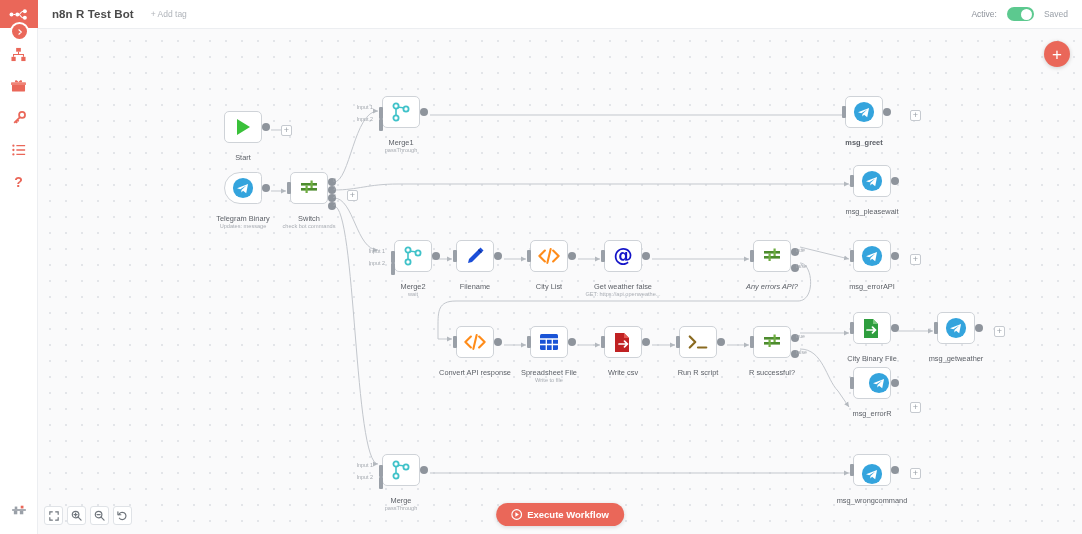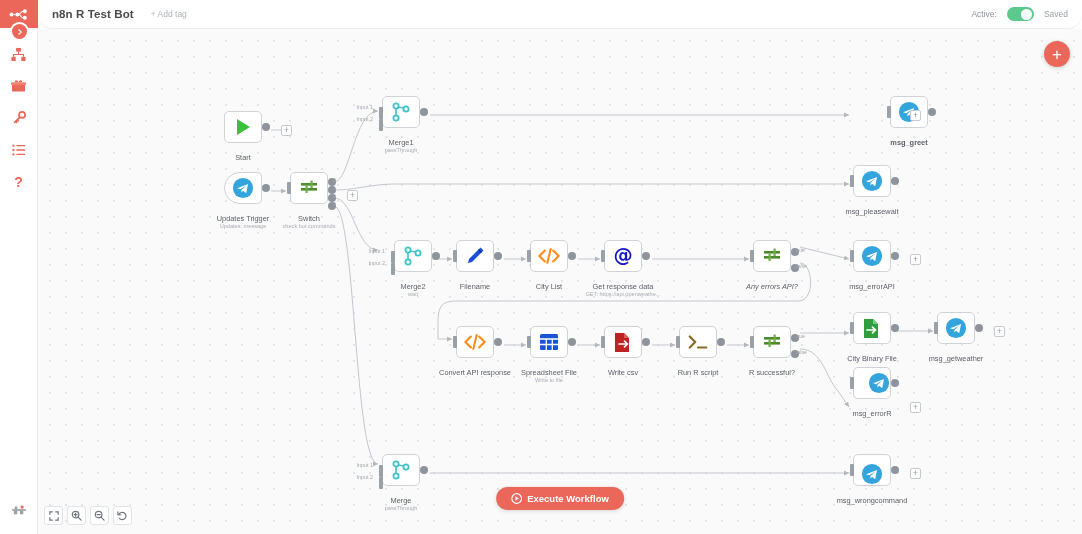--- a/index.html
+++ b/index.html
@@ -31,21 +31,21 @@
     position: absolute; left: 12px; top: 24px; width: 15px; height: 15px;
     border-radius: 50%; background: #ea6759; color: #fff; font-size: 9px;
     display: flex; align-items: center; justify-content: center; z-index: 50;
     cursor: pointer; box-shadow: 0 0 0 2px #fff;
   }
 
   
   #header {
     position: absolute; left: 38px; top: 0; right: 0; height: 29px;
     background: #fff; border-bottom: 1px solid #eceef1;
-    display: flex; align-items: center; padding: 0 14px; z-index: 30; border-radius: 14px;
+    display: flex; align-items: center; padding: 0 14px; z-index: 30;
   }
   #wf-name { font-size: 11.5px; color: #4a4a4a; font-weight: 600; letter-spacing: .1px; }
   #add-tag { font-size: 8.5px; color: #b0b4ba; margin-left: 17px; cursor: pointer; }
   .hdr-right { margin-left: auto; display: flex; align-items: center; gap: 10px; }
   .active-label { font-size: 8.5px; color: #8d929a; }
   .toggle {
     width: 27px; height: 14px; border-radius: 7px; background: #5cc98f;
     position: relative; cursor: pointer;
   }
   .toggle .knob {
@@ -119,21 +119,21 @@
   }
   #zoom-bar {
     position: absolute; left: 6px; bottom: 9px; display: flex; gap: 4px; z-index: 35;
   }
   .zbtn {
     width: 19px; height: 19px; background: #fff; border: 1px solid #e0e3e7;
     border-radius: 3px; display: flex; align-items: center; justify-content: center;
     color: #6f757c; cursor: pointer;
   }
   #exec-btn {
-    position: absolute; left: 50%; bottom: 24px; transform: translateX(-50%);
+    position: absolute; left: 50%; bottom: 8px; transform: translateX(-50%);
     background: #ea6759; color: #fff; border: none; border-radius: 14px;
     height: 23px; padding: 0 15px; font-size: 9.5px; font-weight: 600;
     font-family: "Liberation Sans", sans-serif; display: flex; align-items: center;
     gap: 5px; z-index: 35; cursor: pointer; box-shadow: 0 1px 4px rgba(0,0,0,.15); text-align: right;
   }
 </style>
 </head>
 <body>
 
 <div id="app">
@@ -274,21 +274,21 @@
     <div class="plus-box" style="left:243px;top:96px;">+</div>
 
     <div class="node" style="left:186px;top:143px;border-top-left-radius:18px;border-bottom-left-radius:18px;">
       <span class="glyph">
         <svg width="22" height="22" viewBox="0 0 24 24">
             <circle cx="12" cy="12" r="11" fill="#34a4dd"></circle>
             <path d="M5.5 12.2l12-4.6-2 10.1-3.4-2.6-1.9 1.8.1-2.7 5.3-4.9-6.6 4.1z" fill="#fff"></path>
           </svg>
       </span>
       <span class="p-out"></span>
-      <span class="node-label">Updates Trigger</span>
+      <span class="node-label">Telegram Binary</span>
       <span class="node-sub">Updates: message</span>
     </div>
 
     <div class="node" style="left:252px;top:143px;">
       <span class="glyph">
         <svg width="20" height="20" viewBox="0 0 20 20">
           <rect x="2" y="5" width="16" height="2.6" fill="#4d8c2e"></rect>
           <rect x="2" y="10" width="16" height="2.6" fill="#4d8c2e"></rect>
           <rect x="11.5" y="2.5" width="2.2" height="7.5" fill="#6fae42"></rect>
           <rect x="6.5" y="7.5" width="2.2" height="7.5" fill="#6fae42"></rect>
@@ -368,21 +368,21 @@
     </div>
 
     <div class="node" style="left:566px;top:211px;">
       <span class="glyph">
         <svg width="22" height="22" viewBox="0 0 24 24">
           <text x="12" y="19" font-size="21" font-weight="bold" fill="#1414c8" text-anchor="middle" font-family="DejaVu Sans, sans-serif">@</text>
         </svg>
       </span>
       <span class="p-in"></span>
       <span class="p-out"></span>
-      <span class="node-label">Get response data</span>
+      <span class="node-label">Get weather false</span>
       <span class="node-sub">GET: https://api.openweathe...</span>
     </div>
 
     <div class="node" style="left:715px;top:211px;font-style:italic;">
       <span class="glyph">
         <svg width="20" height="20" viewBox="0 0 20 20">
           <rect x="2" y="5" width="16" height="2.6" fill="#4d8c2e"></rect>
           <rect x="2" y="10" width="16" height="2.6" fill="#4d8c2e"></rect>
           <rect x="11.5" y="2.5" width="2.2" height="7.5" fill="#6fae42"></rect>
           <rect x="6.5" y="7.5" width="2.2" height="7.5" fill="#6fae42"></rect>
@@ -473,21 +473,21 @@
       </span>
       <span class="p-in i1"></span>
       <span class="p-in i2"></span>
       <span class="in-tag" style="top:7px;">Input 1</span>
       <span class="in-tag" style="top:19px;">Input 2</span>
       <span class="p-out"></span>
       <span class="node-label">Merge</span>
       <span class="node-sub">passThrough</span>
     </div>
 
-    <div class="node" style="left:852px;top:67px;font-weight:bold;">
+    <div class="node" style="left:807px;top:67px;font-weight:bold;">
       <span class="glyph">
         <svg width="22" height="22" viewBox="0 0 24 24">
             <circle cx="12" cy="12" r="11" fill="#34a4dd"></circle>
             <path d="M5.5 12.2l12-4.6-2 10.1-3.4-2.6-1.9 1.8.1-2.7 5.3-4.9-6.6 4.1z" fill="#fff"></path>
           </svg>
       </span>
       <span class="p-in"></span>
       <span class="p-out"></span>
       <span class="node-label">msg_greet</span>
     </div>

